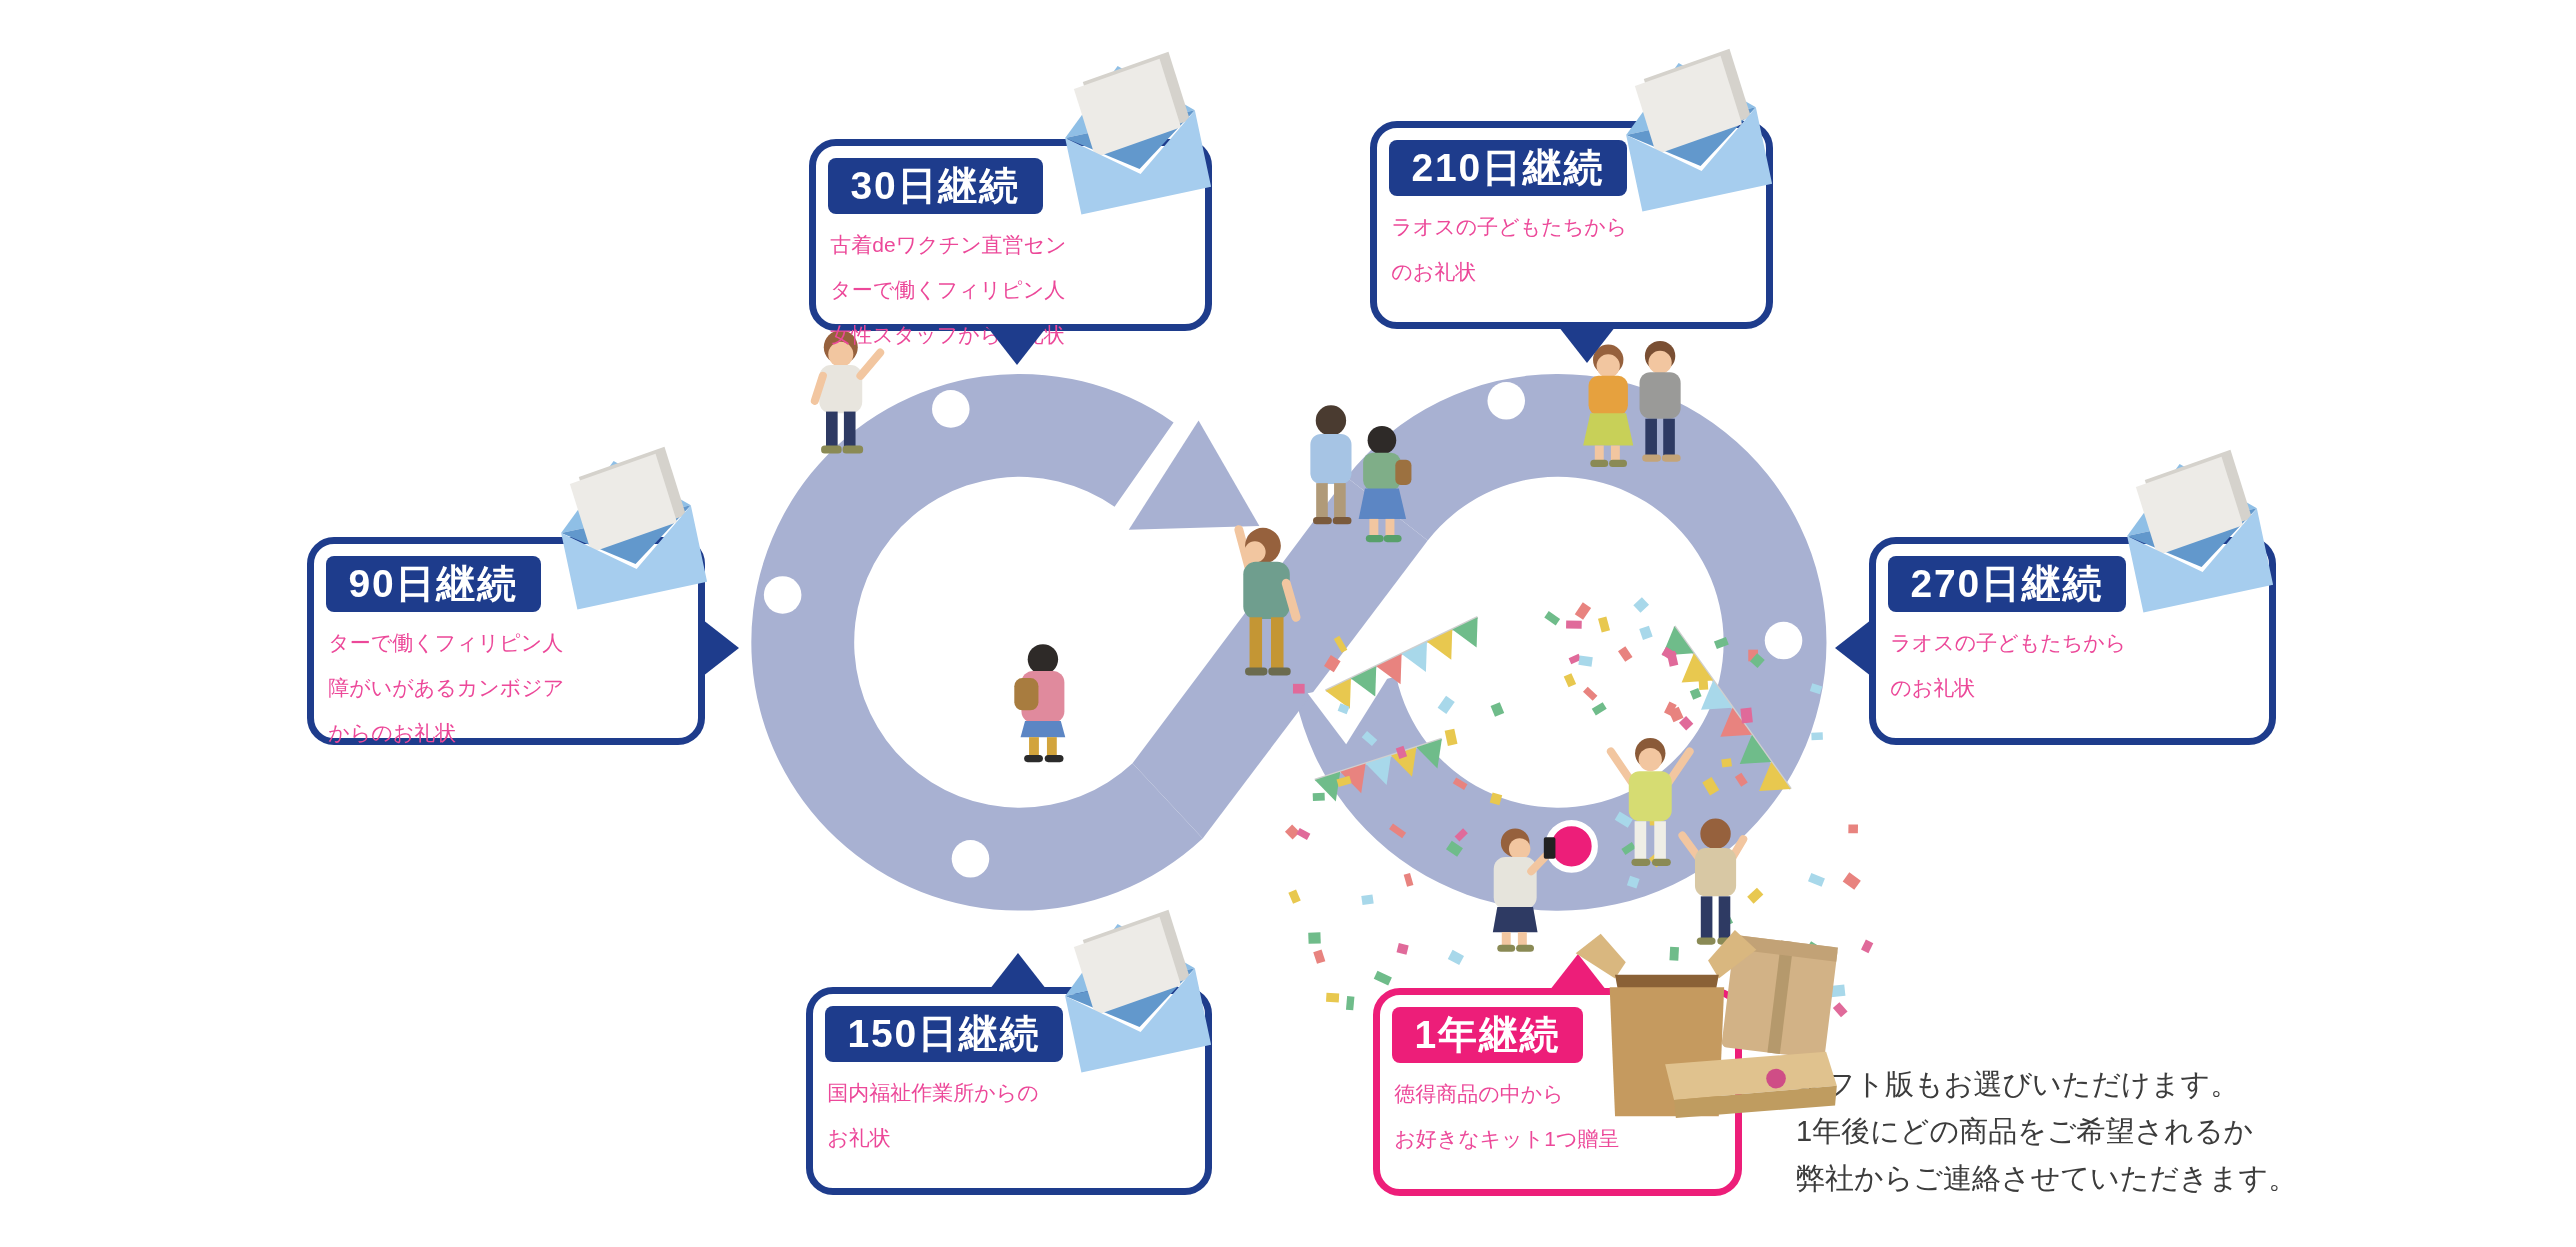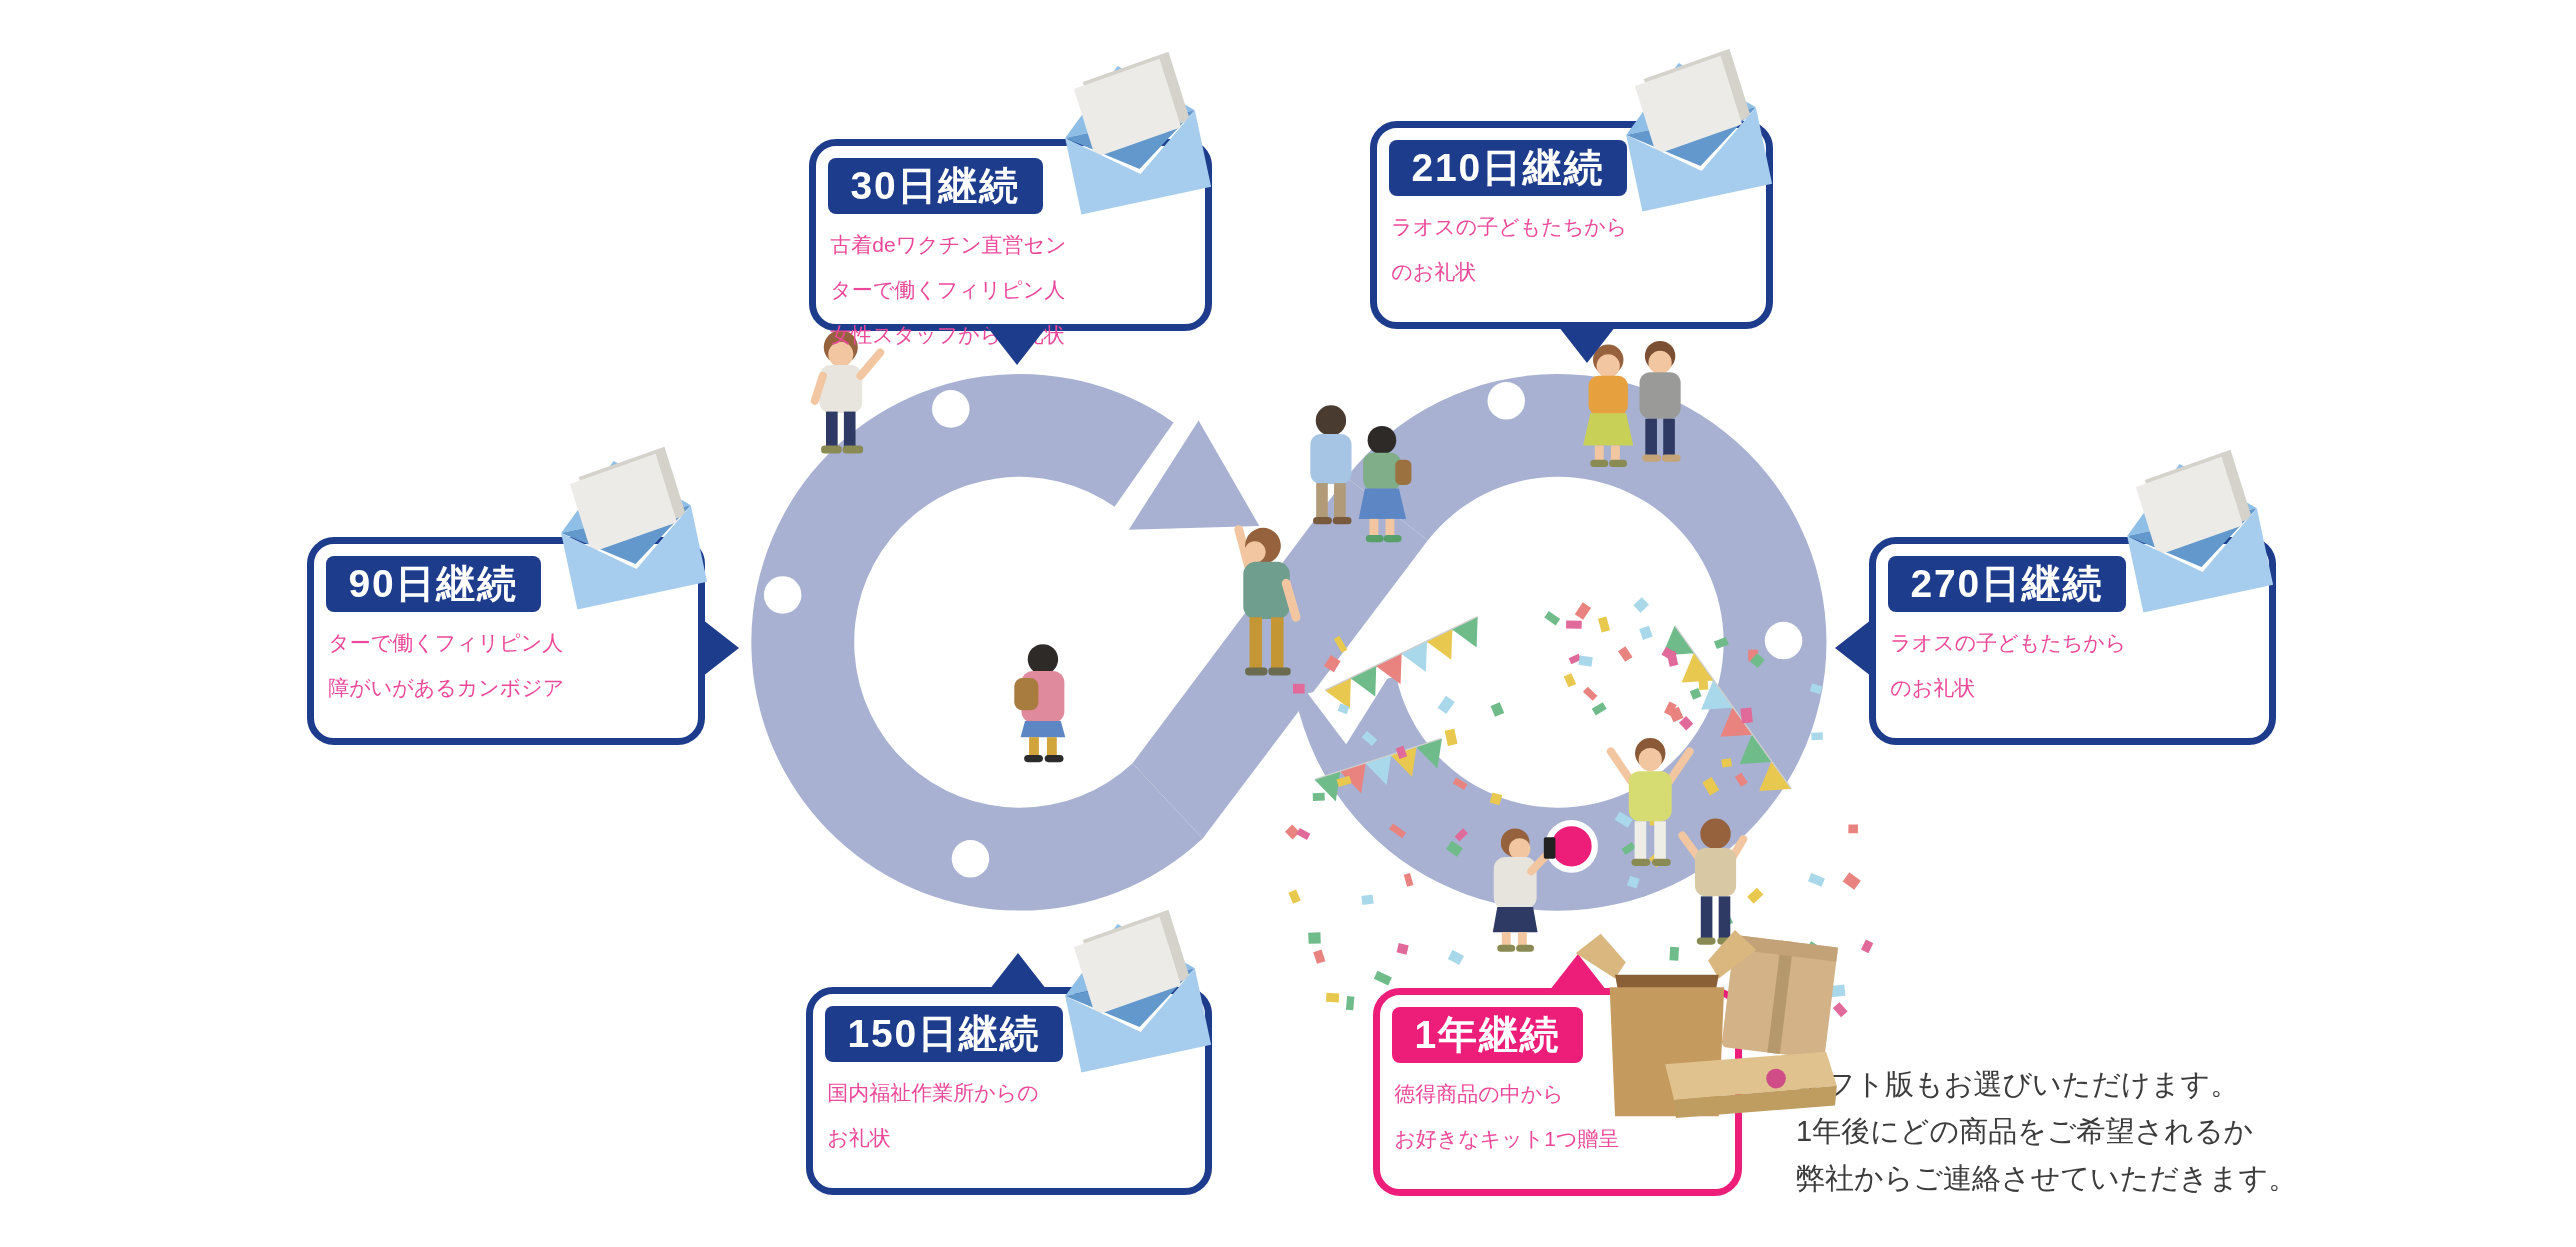--- a/index.html
+++ b/index.html
@@ -296,20 +296,21 @@
     <svg class="env" style="right:-13.4px;top:-82px" width="170" height="170" viewBox="0 0 200 200">
         <use href="#envelope"></use>
       </svg>
   </div>
 
   <div class="callout" style="left:307px;top:537px;width:398px;height:208px">
     <div class="badge">90日継続</div>
     <div class="cbody">
       <div class="line">ターで働くフィリピン人</div>
       <div class="line">障がいがあるカンボジア</div>
+      <div class="line">からのお礼状</div>
     </div>
     <div class="tail right" style="top:72px"></div>
     <svg class="env" style="right:-16px;top:-100px" width="170" height="170" viewBox="0 0 200 200">
         <use href="#envelope"></use>
       </svg>
   </div>
 
   <div class="callout" style="left:1869px;top:537px;width:407px;height:208px">
     <div class="badge">270日継続</div>
     <div class="cbody">

